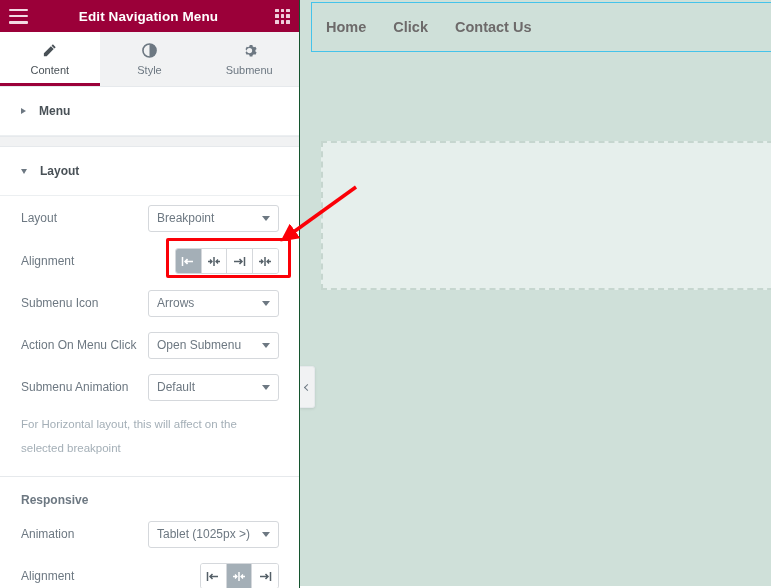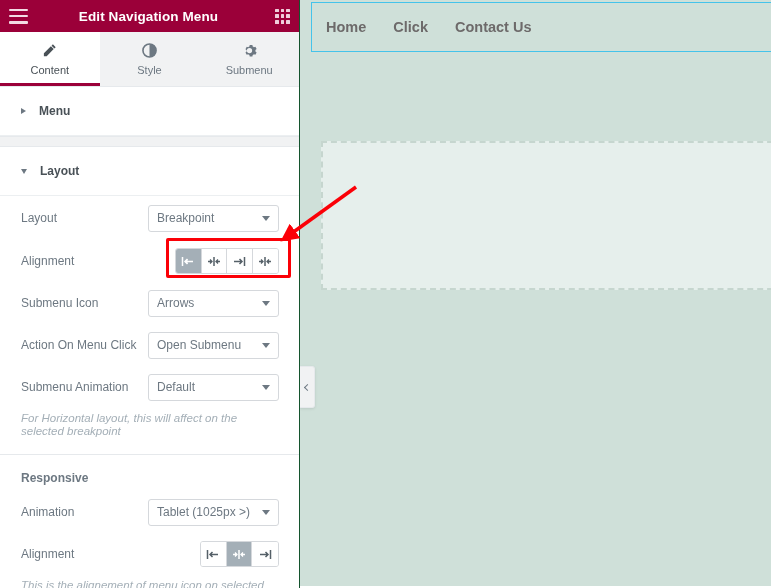--- a/index.html
+++ b/index.html
@@ -182,23 +182,22 @@
     border-right: 1px solid #d5d8dc;
     background: #ffffff;
     cursor: pointer;
   }
   .btn-group .gbtn:last-child { border-right: none; }
   .btn-group .gbtn.sel { background: #a4afb7; }
   .btn-group .gbtn.sel svg * { stroke: #ffffff !important; fill: #ffffff !important; }
 
   .hint {
     font-size: 11.5px;
-    font-style: italic;
     color: #a4afb7;
-    line-height: 13px;
+    line-height: 24px;
     padding: 4px 28px 10px 21px;
   }
   .divider { height: 1px; background: #e6e9ec; margin: 6px 0 0 0; }
   .sub-head {
     font-size: 12px;
     font-weight: bold;
     color: #6d7882;
     padding: 16px 38px 6px 21px;
   }
 

